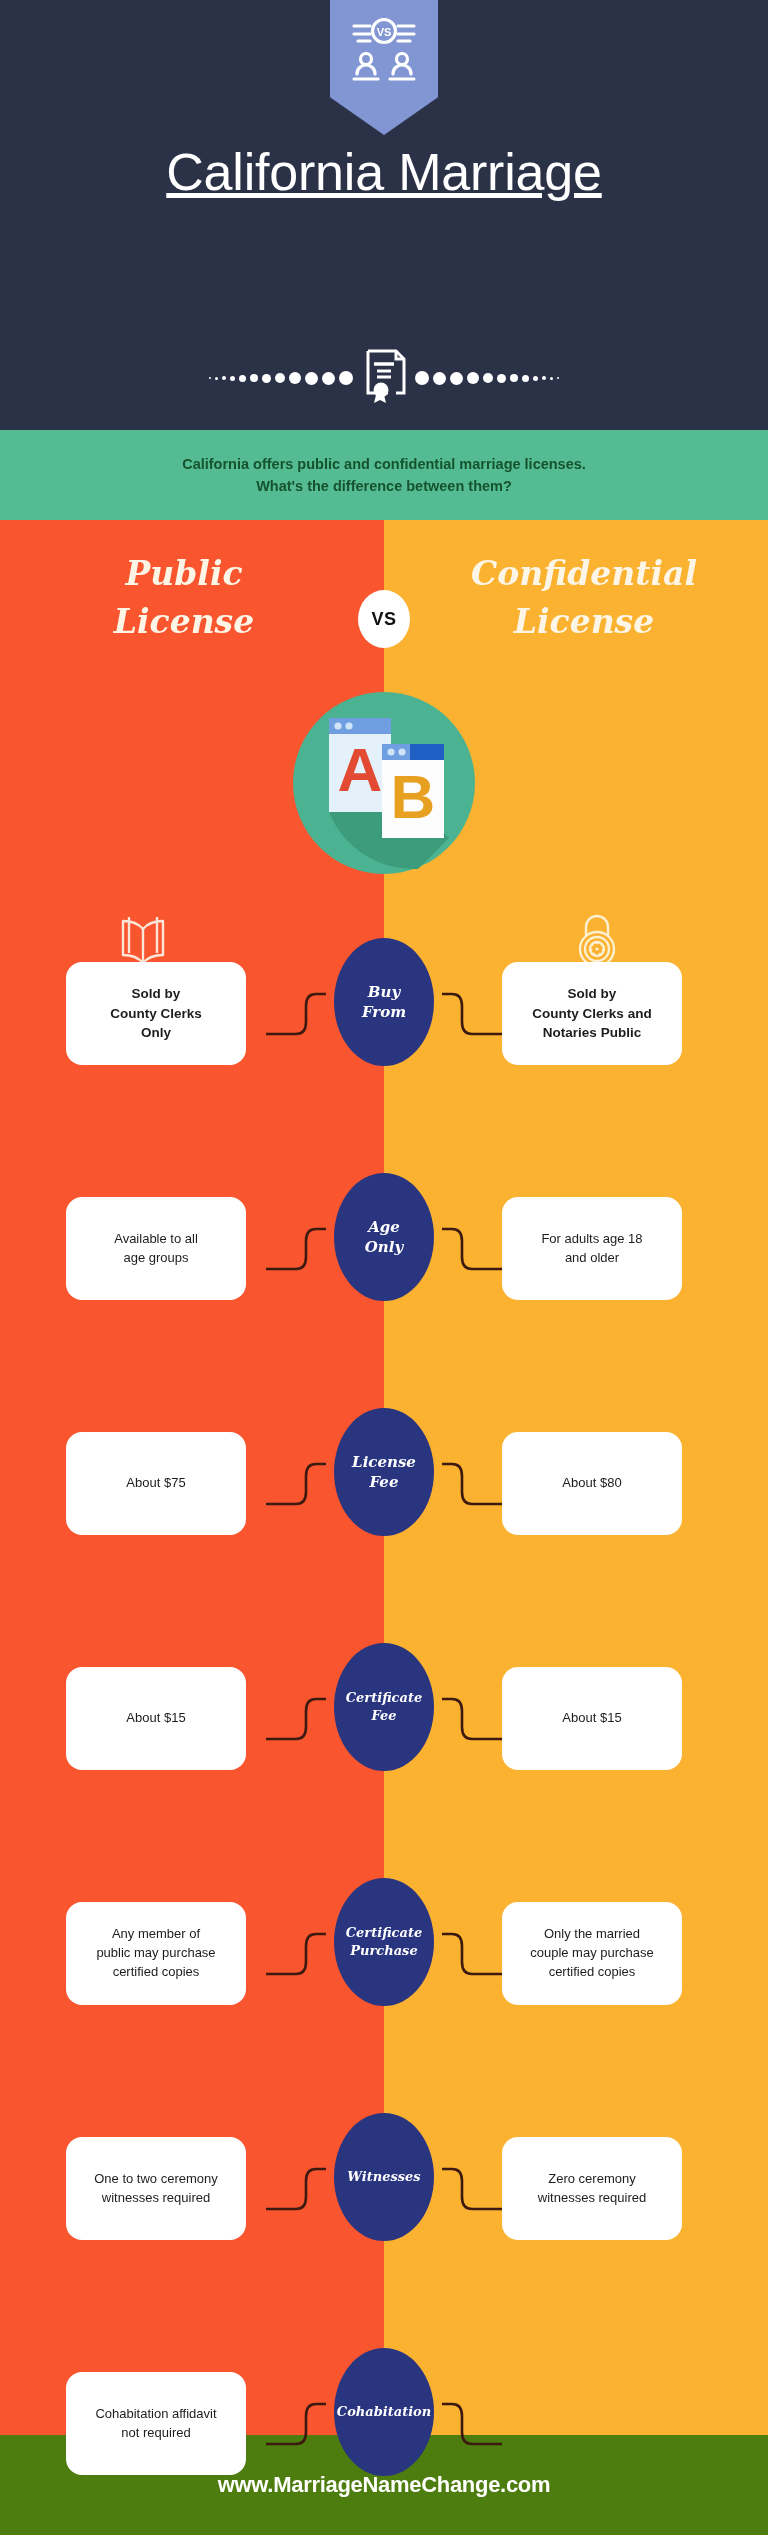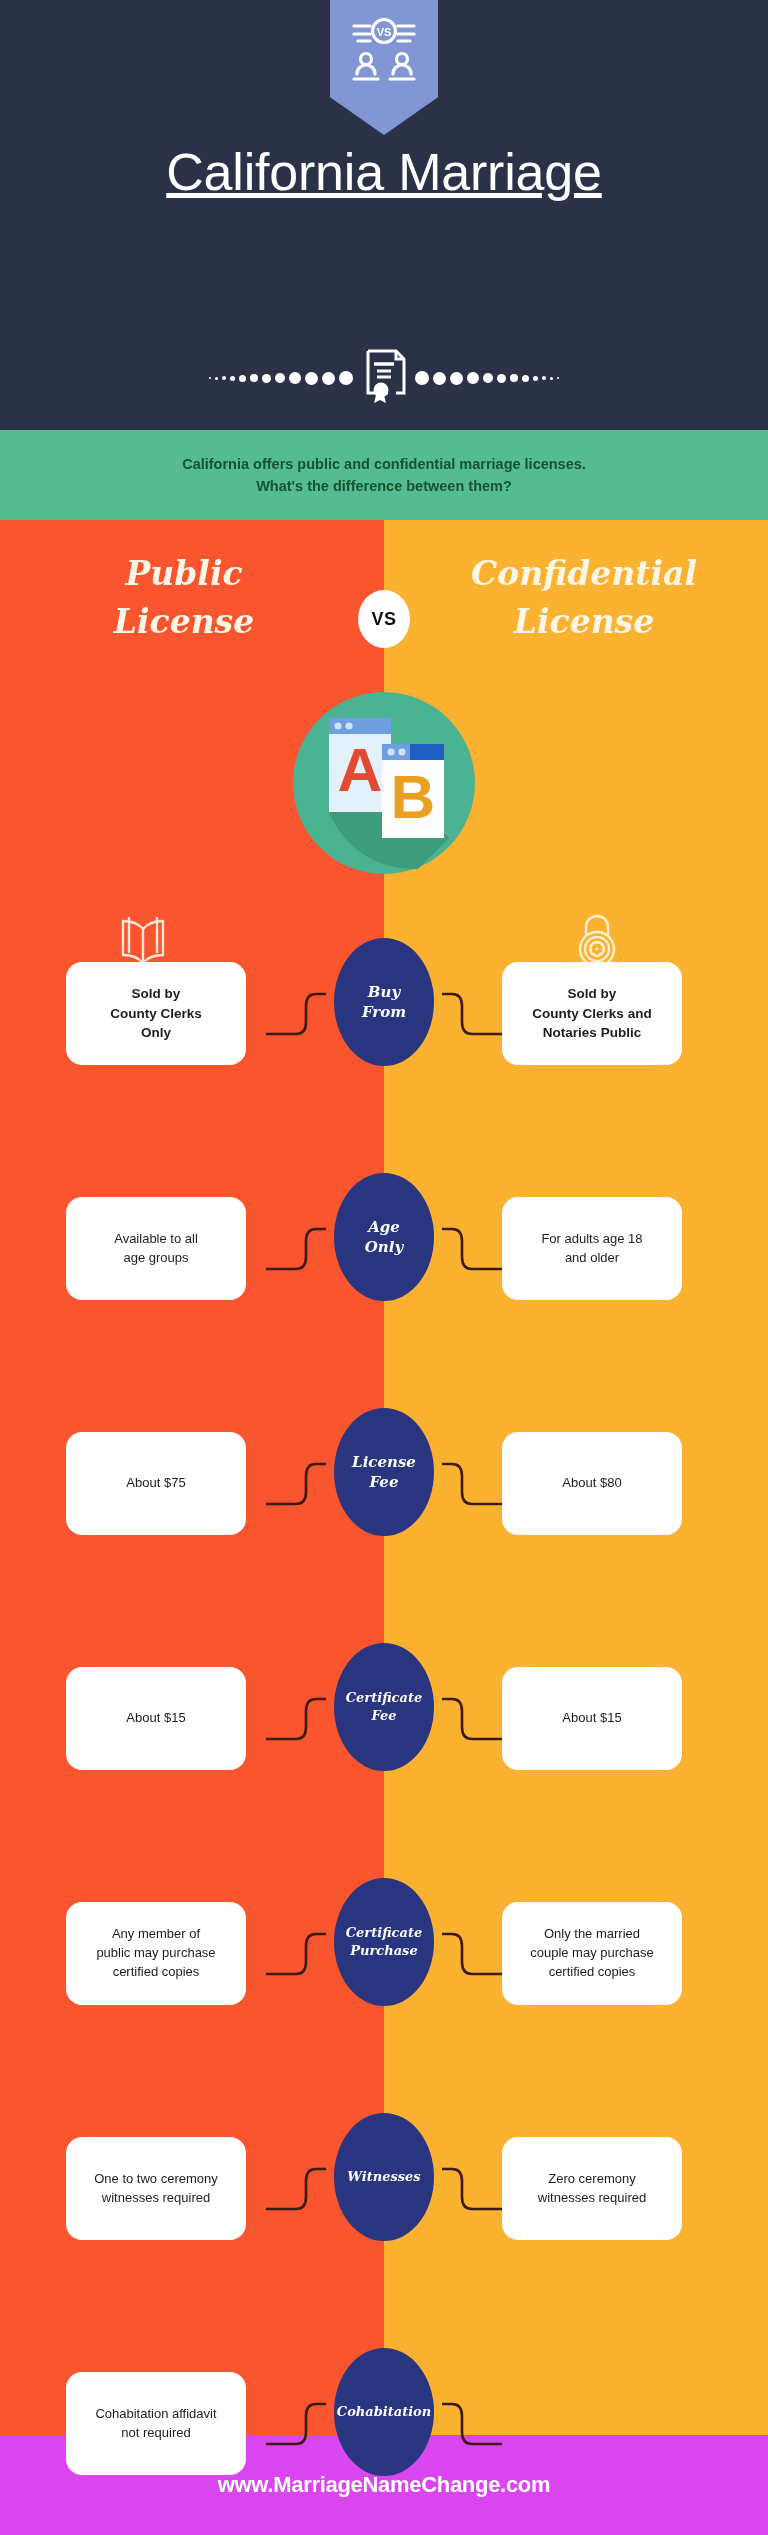--- a/index.html
+++ b/index.html
@@ -243,21 +243,21 @@
     z-index: 1;
     pointer-events: none;
   }
   .connector.left  { left: 266px; }
   .connector.right { left: 442px; }
 
   
   .footer {
     width: 768px;
     height: 100px;
-    background: #d946ef;
+    background: #4d7c0f;
     display: flex;
     align-items: center;
     justify-content: center;
     color: #ffffff;
     font-size: 22px;
     font-weight: bold;
     letter-spacing: -0.3px;
   }
 </style>
 </head>

